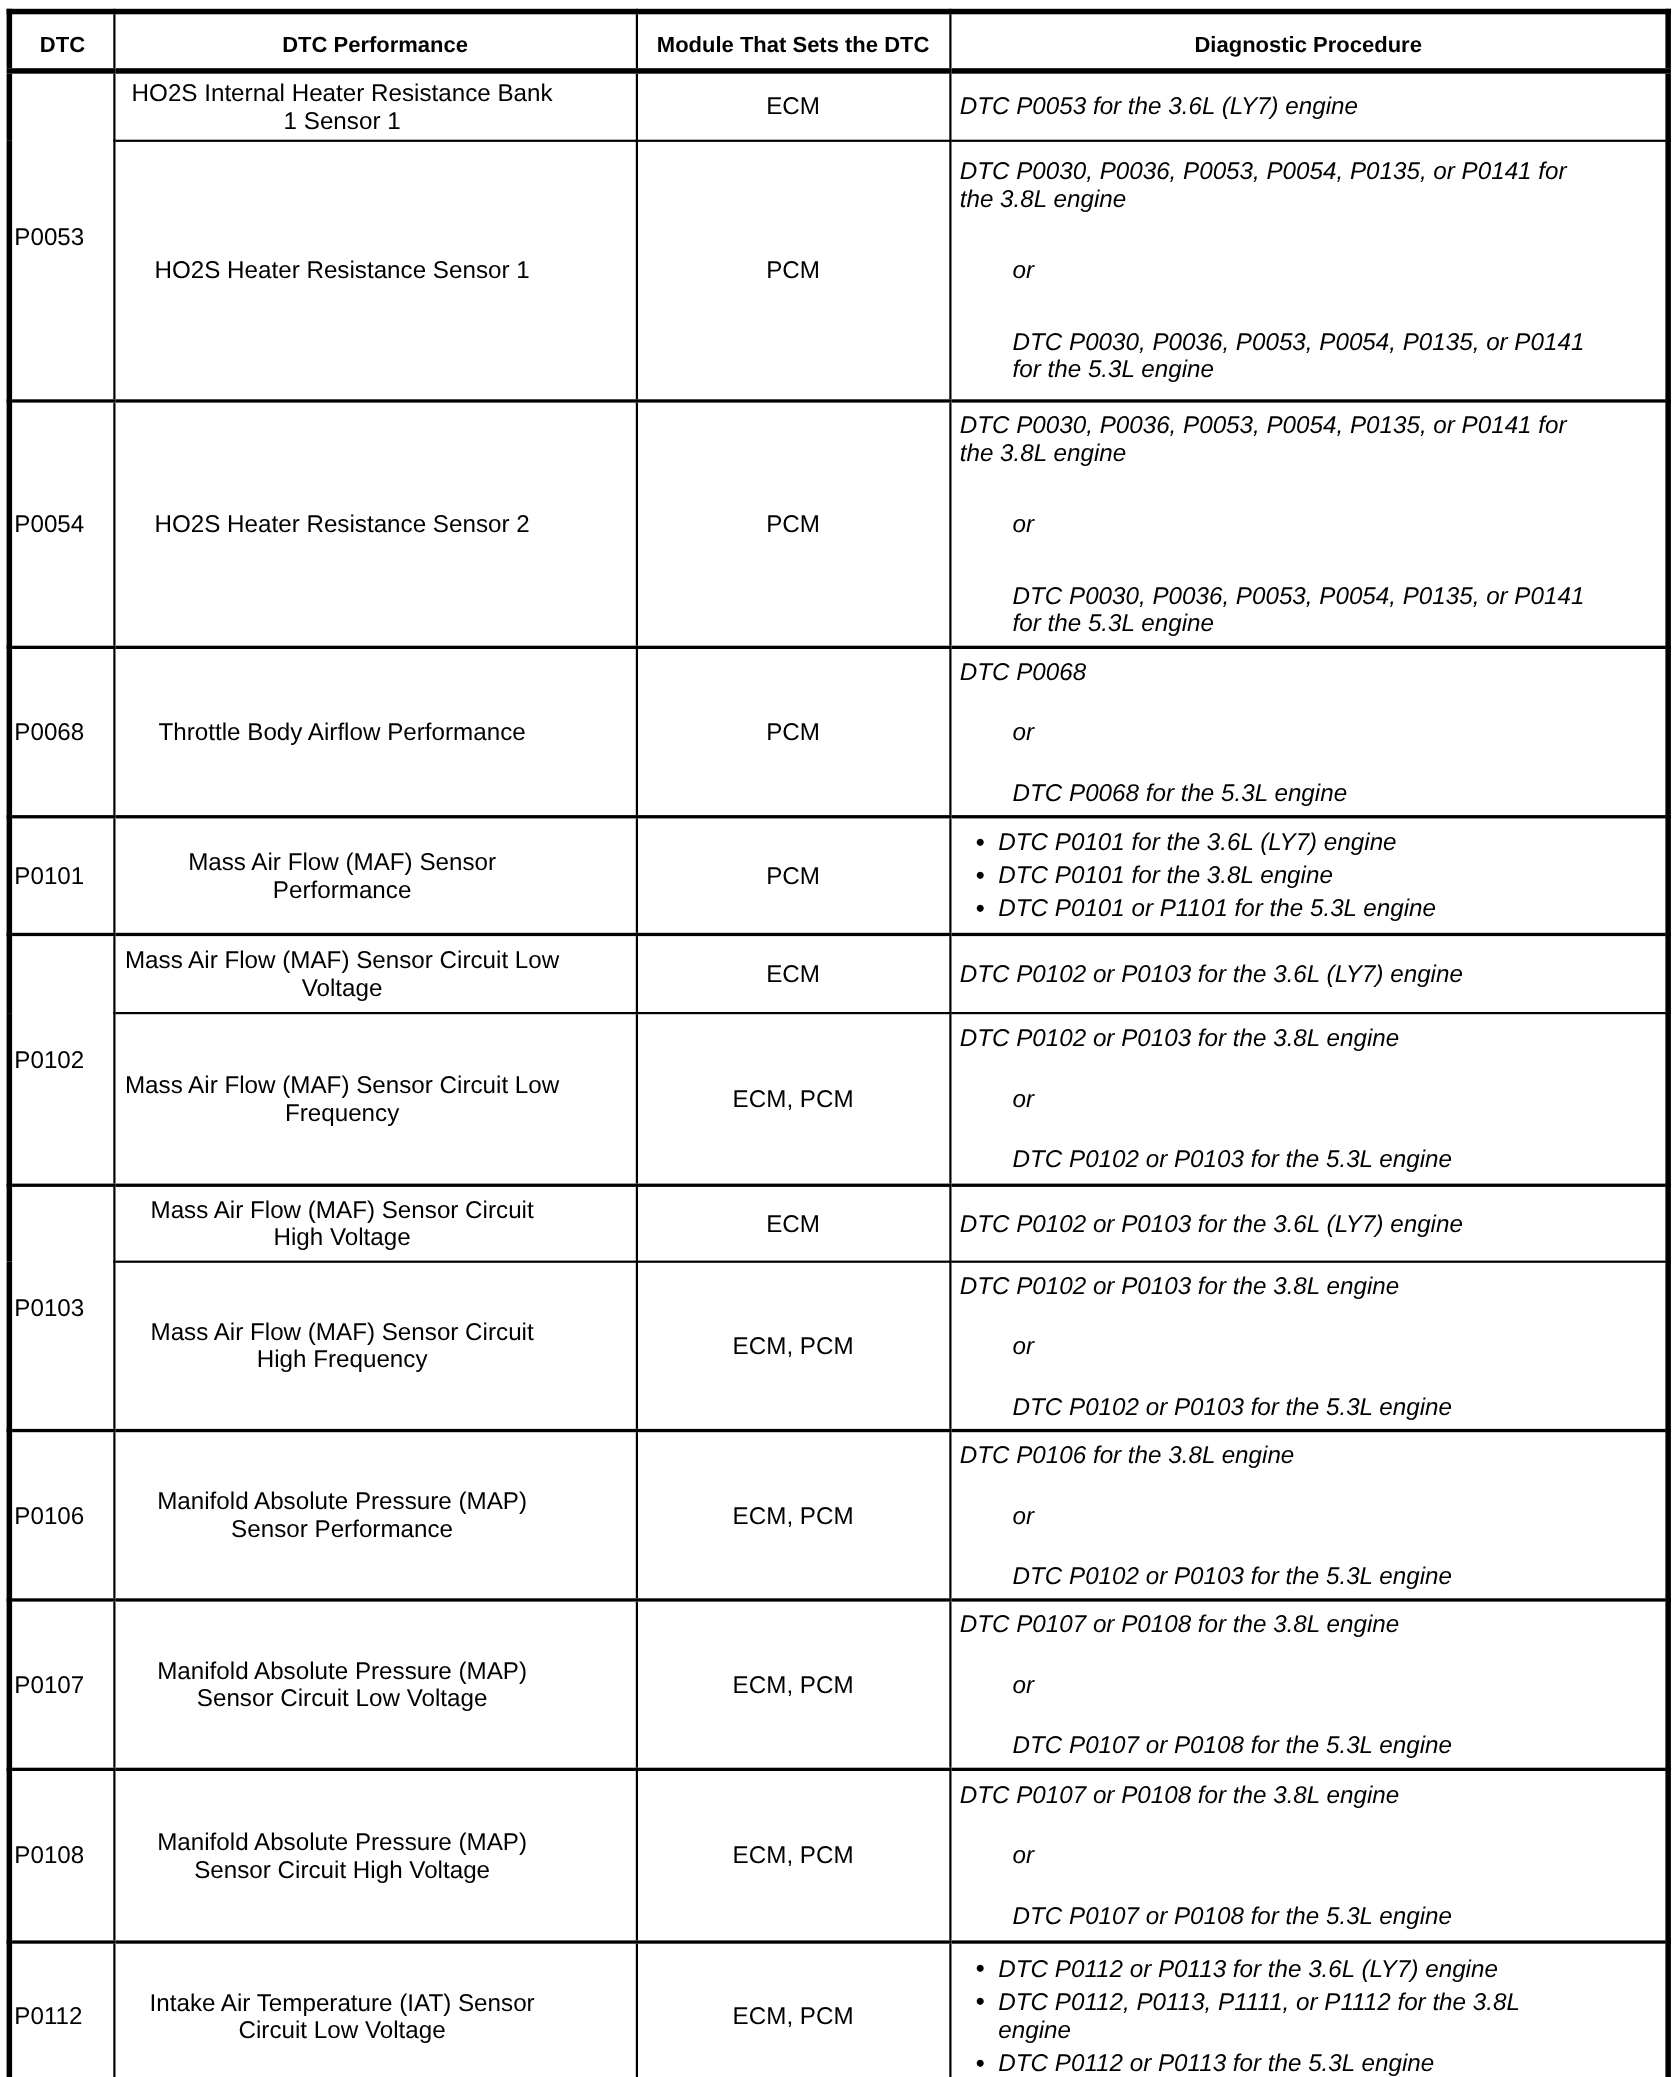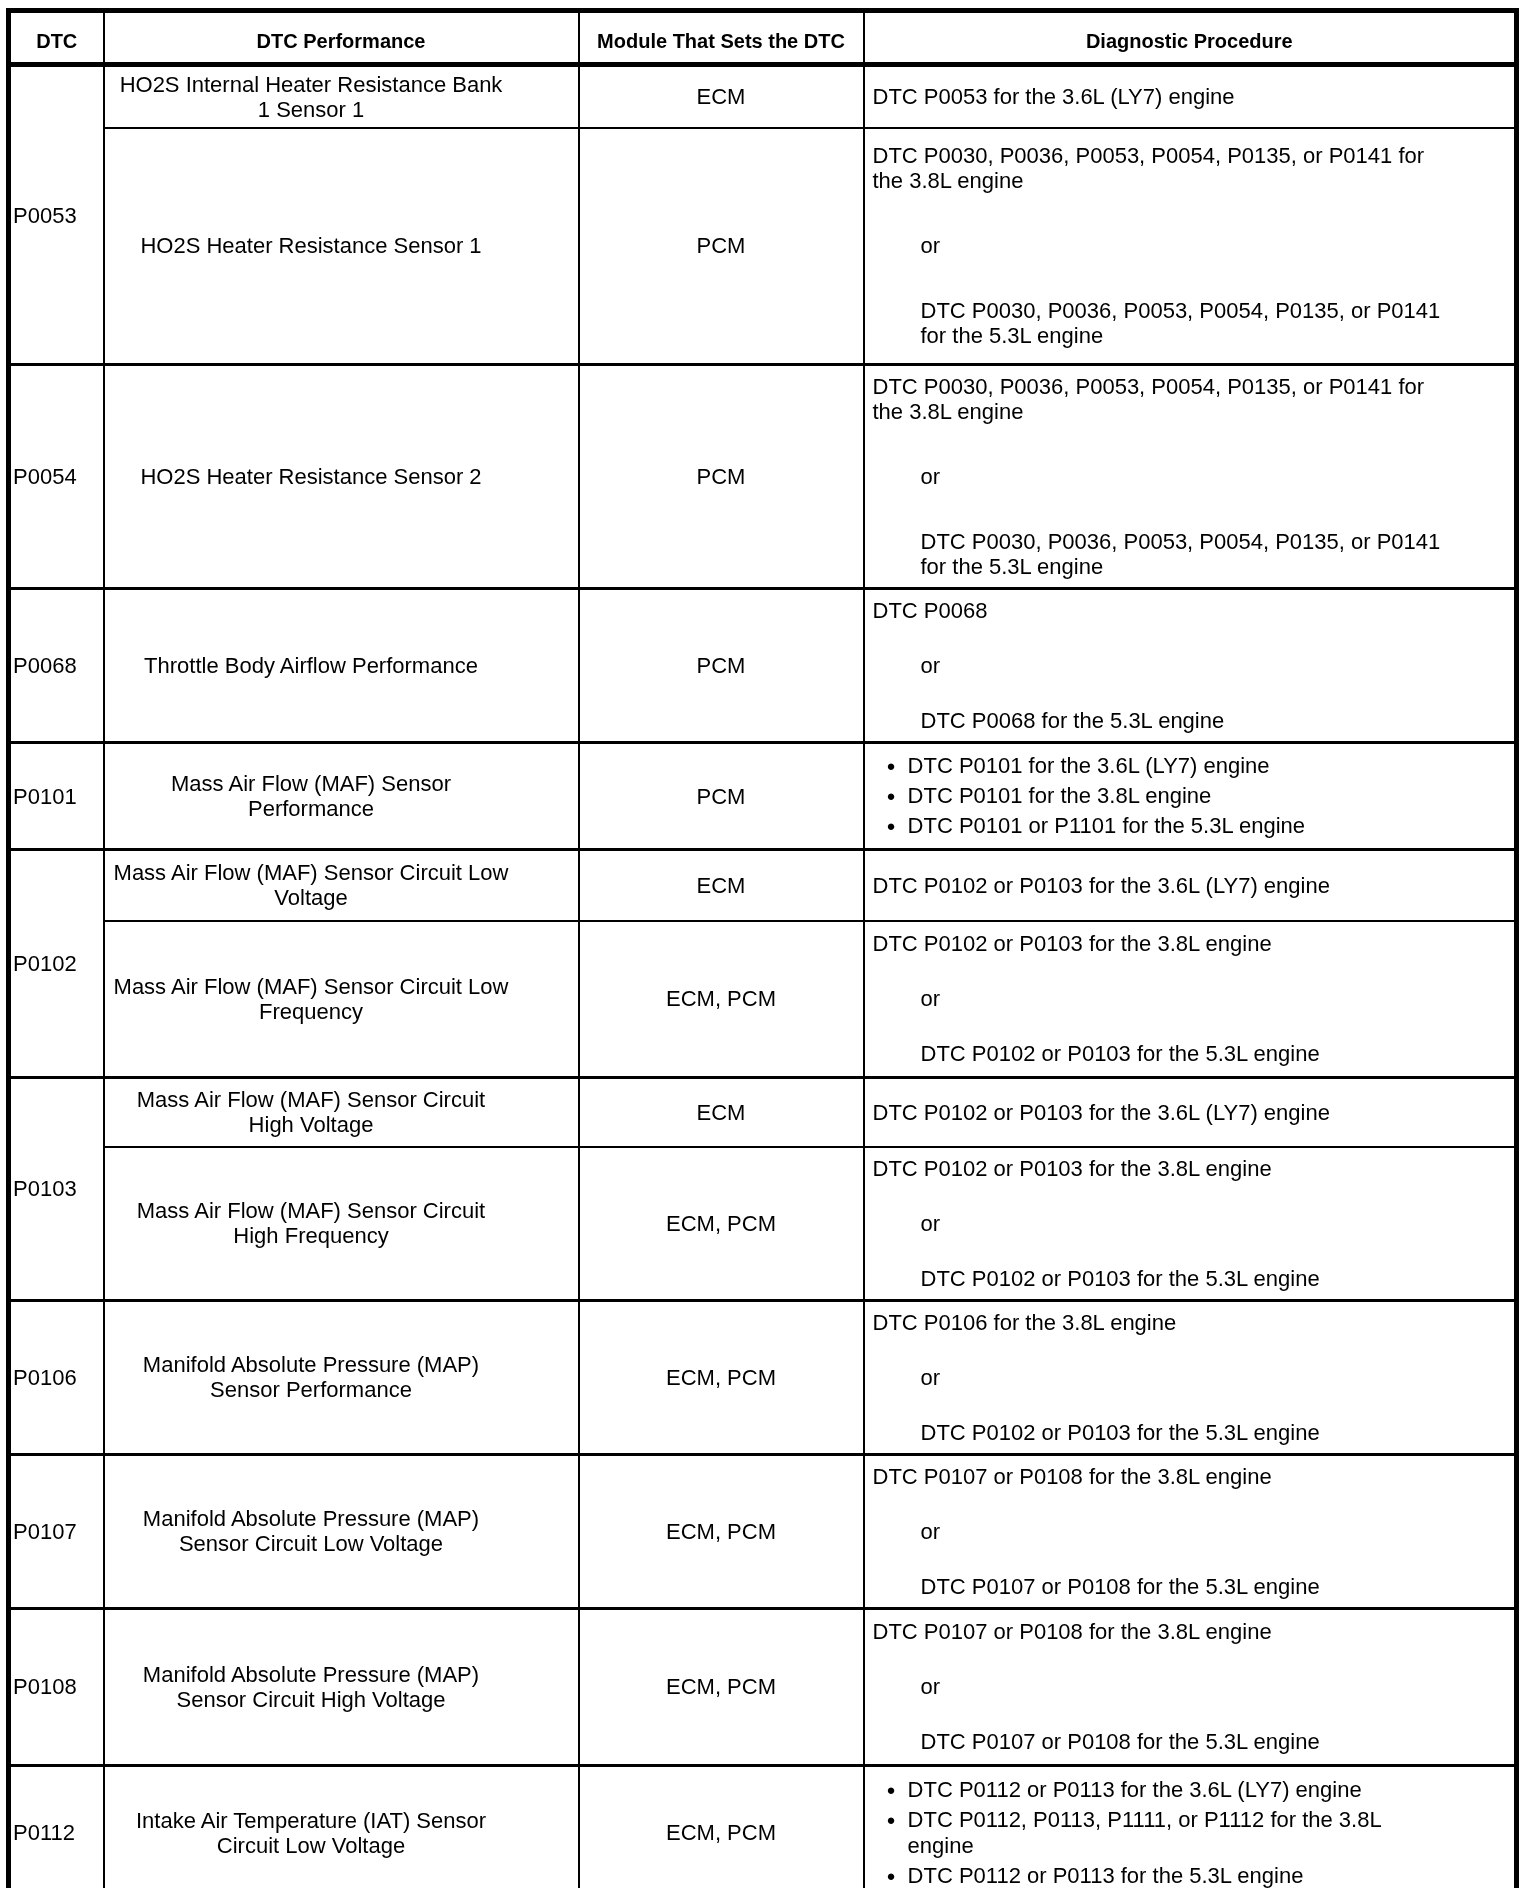--- a/index.html
+++ b/index.html
@@ -46,20 +46,21 @@
     vertical-align: middle;
     text-align: center;
     padding: 4px 8px;
     line-height: 25px;
   }
   td.proc {
     vertical-align: middle;
     text-align: left;
     padding: 8px 66px 8px 8px;
     line-height: 25px;
+    font-style: italic;
   }
   .para + .para { margin-top: 30px; margin-left: 48px; }
   .paras-wide .para + .para { margin-top: 40px; }
   ul.bullets { list-style: none; margin: 0; padding: 0 0 0 14px; }
   .bullets li { display: flex; align-items: flex-start; gap: 12px; line-height: 26px; }
   .bullets li + li { margin-top: 4px; }
   .dot { flex: 0 0 auto; font-size: 15px; line-height: 26px; }
 </style>
 </head>
 <body>

